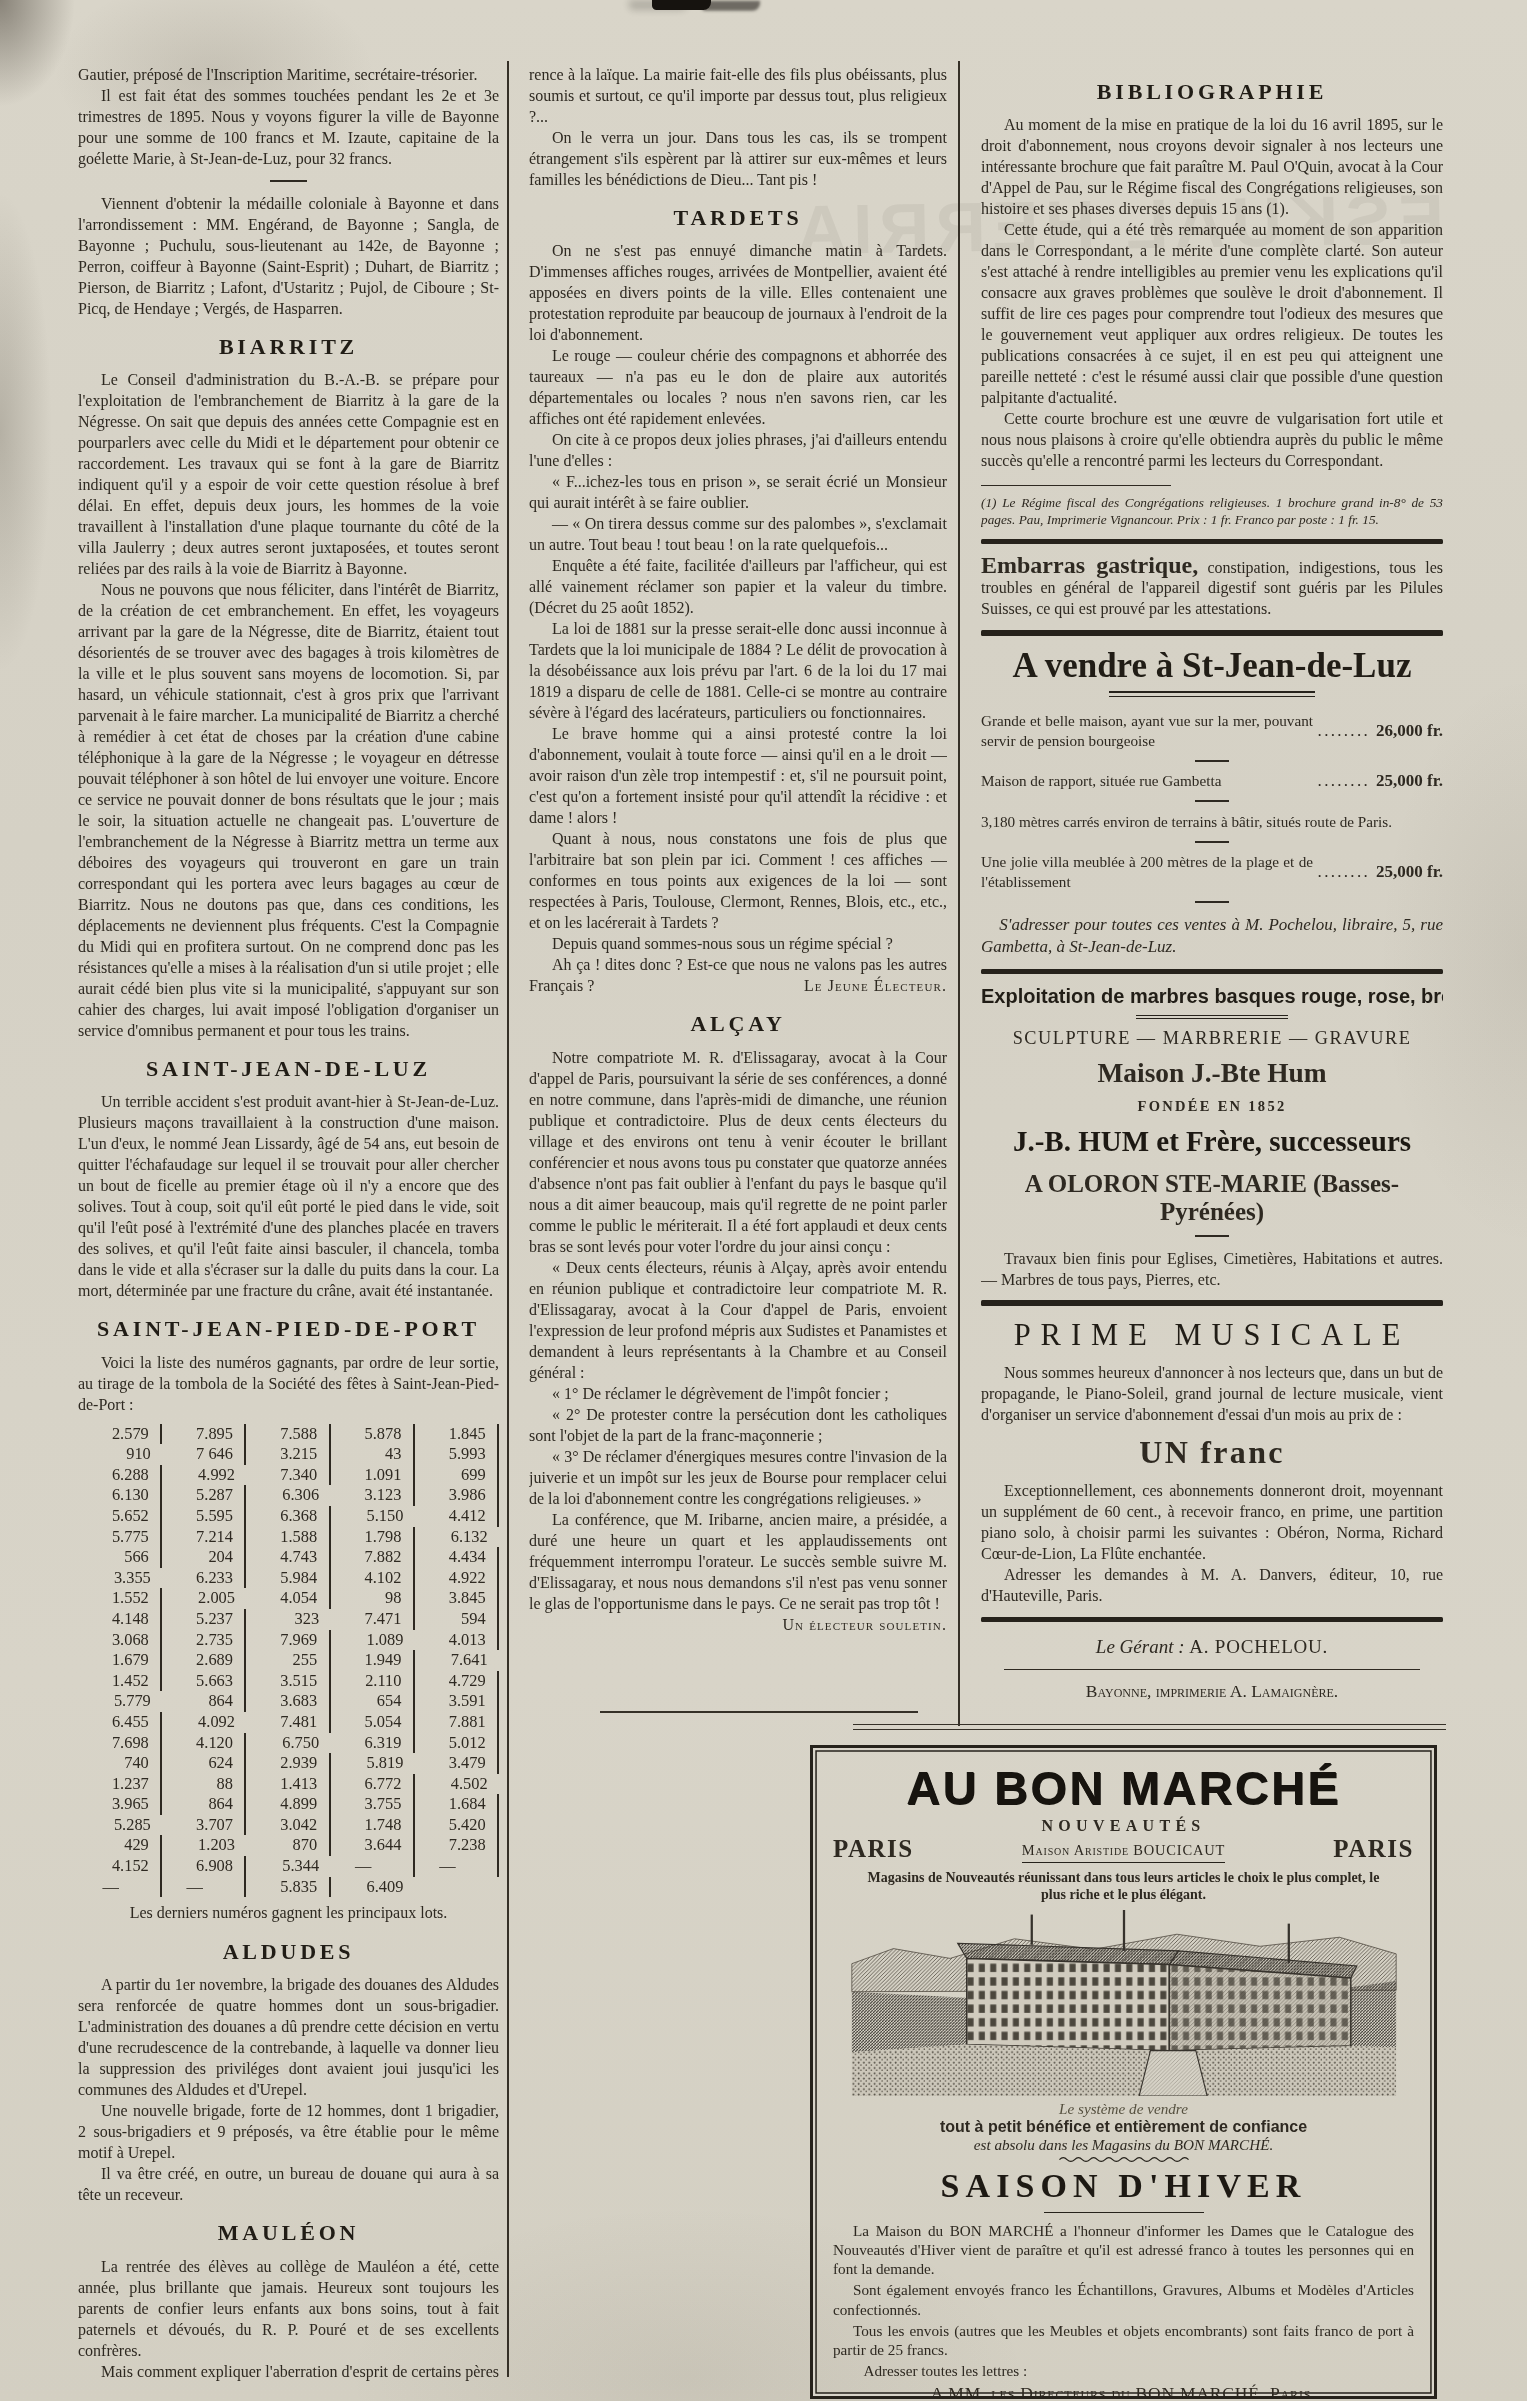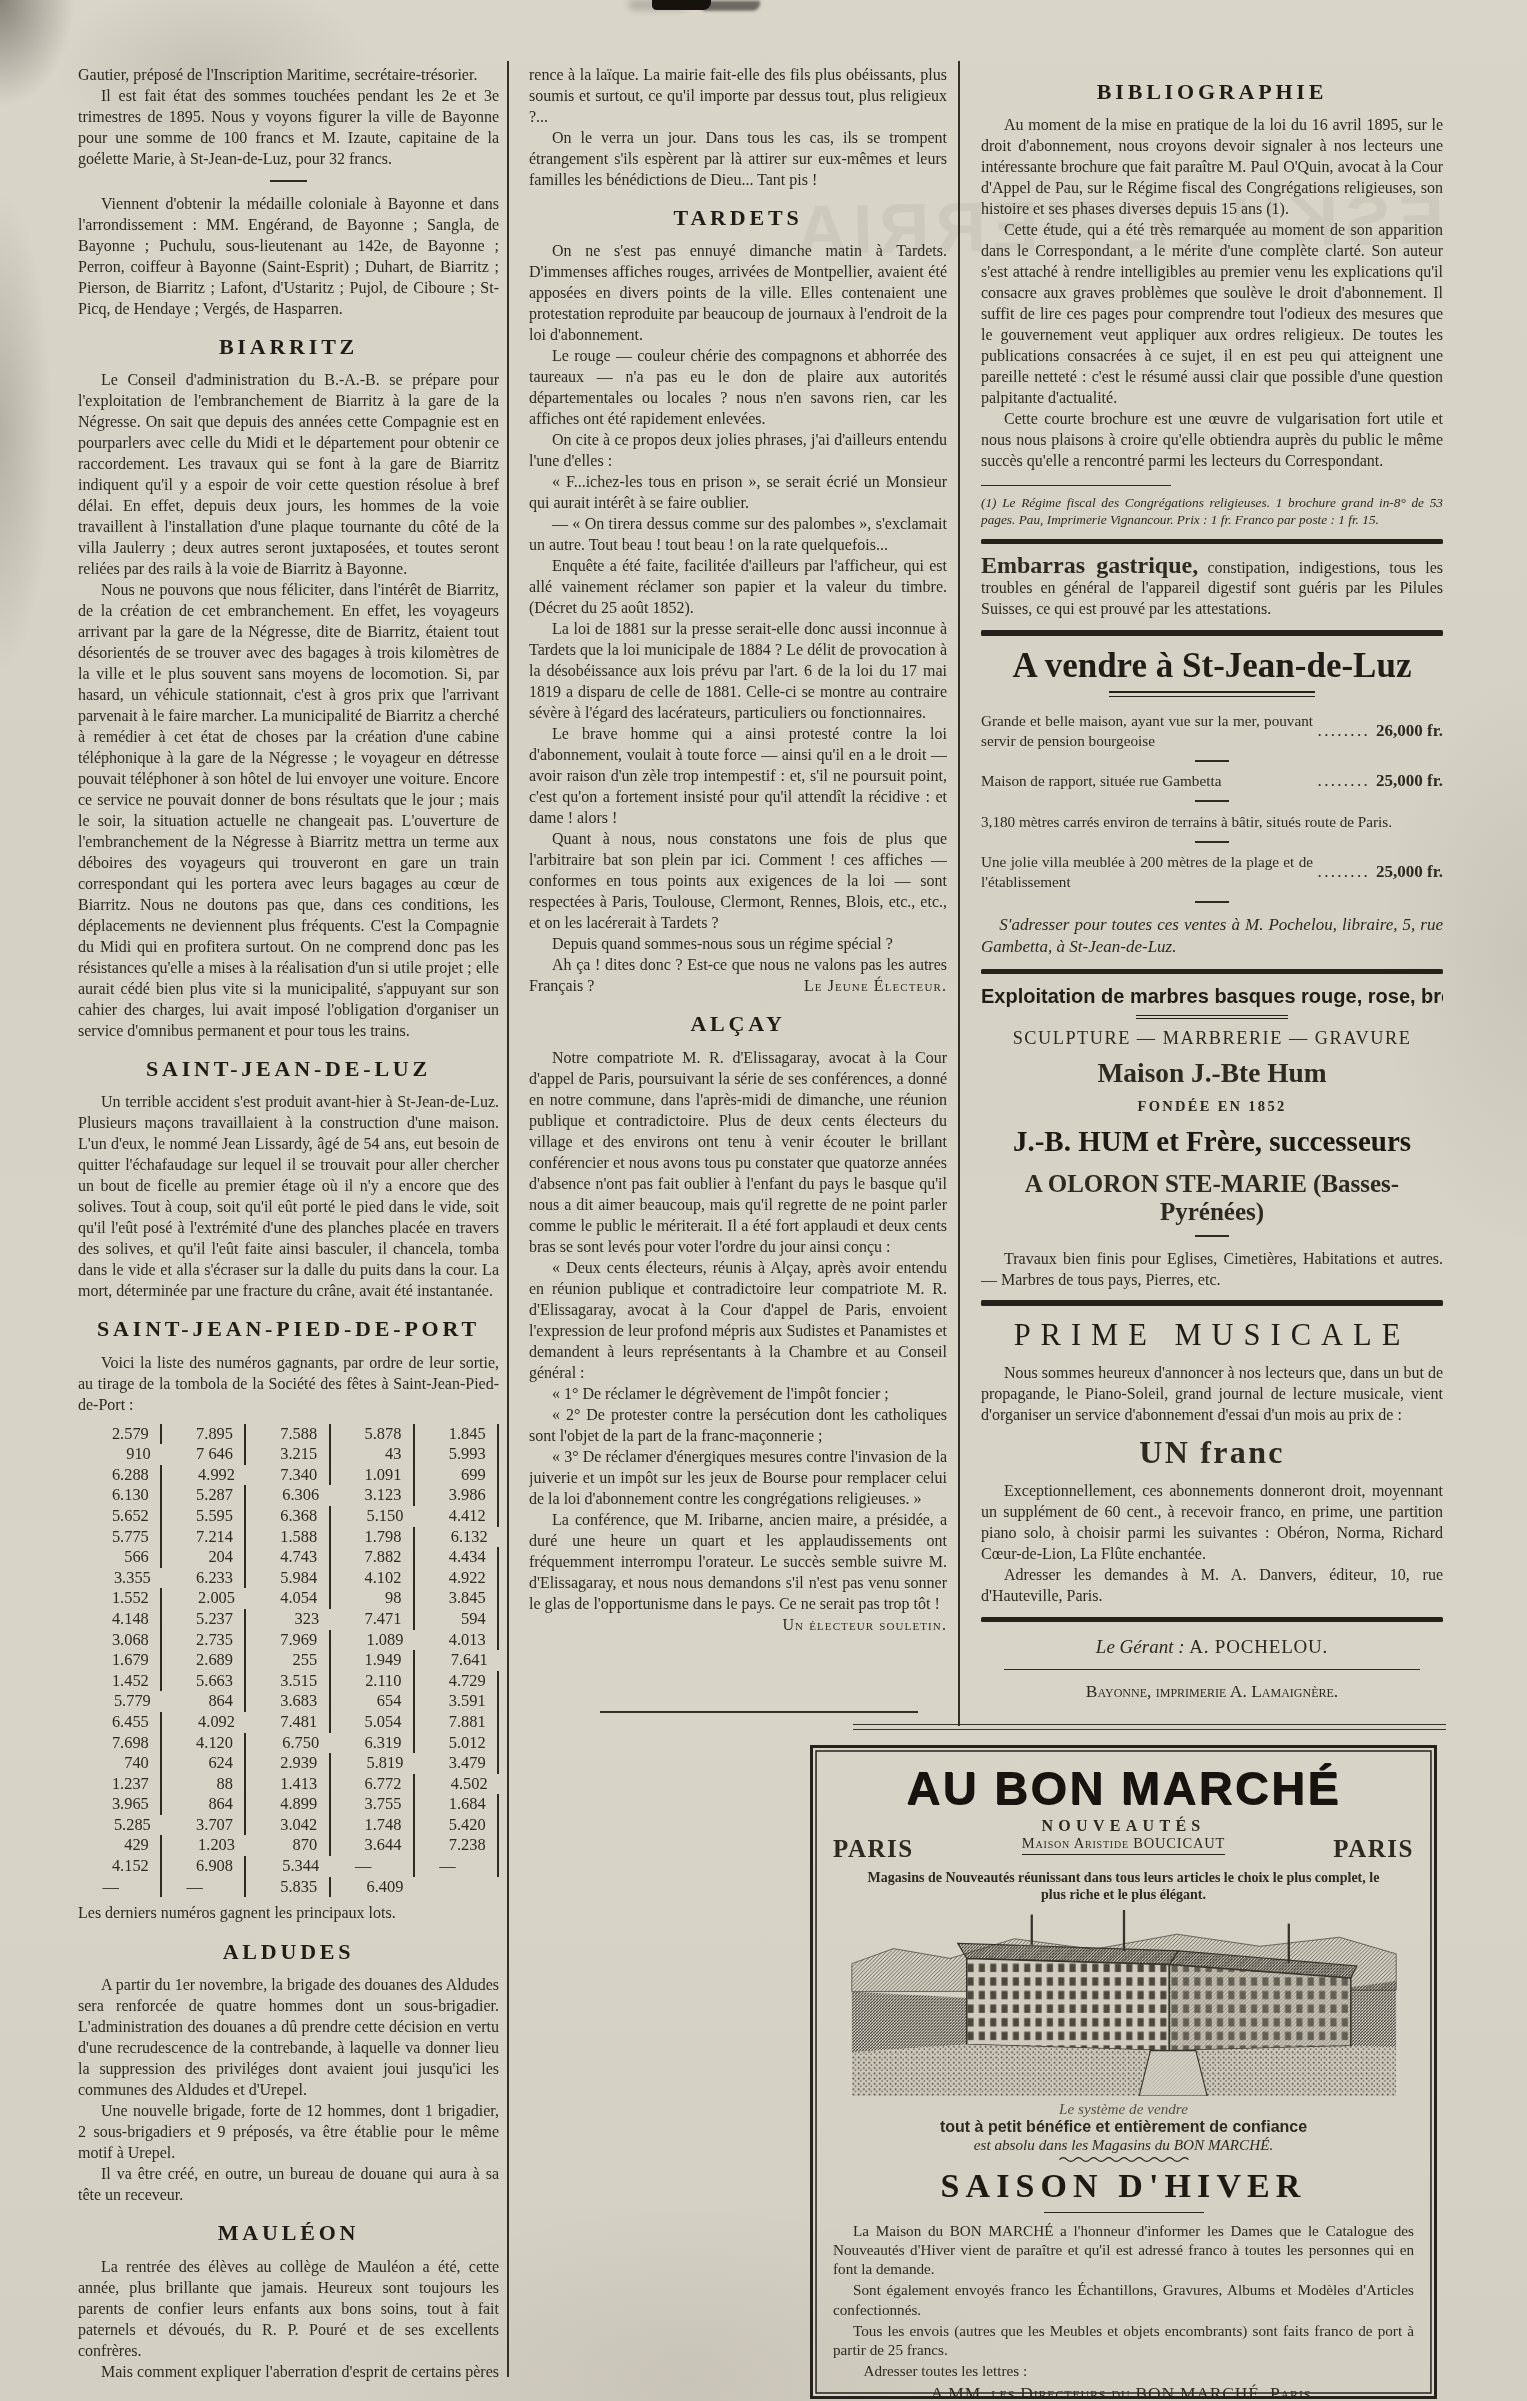--- a/index.html
+++ b/index.html
@@ -32,21 +32,21 @@
   .noind{text-indent:0}
   .sec{font-size:22px;font-weight:bold;letter-spacing:3.8px;text-align:center;text-indent:0;
     margin:15.2px 0 9.1px;color:#211d16}
   .sep-dash{width:37px;height:2.3px;background:#2e2921;margin:10.7px auto}
   .sig{float:right;font-variant:small-caps;letter-spacing:1.1px;text-indent:0}
   
   .lotto{display:grid;grid-template-columns:repeat(5,1fr);margin:9.1px 0 1.5px}
   .lot-cell{font-size:16.4px;line-height:20.6px;text-align:right;padding-right:11.4px;border-right:2.3px solid #2e2921}
   .lot-cell:nth-child(6n){border-right:none}
   .lot-cell.dash{text-align:center;padding-right:17px}
-  .lot-note{font-size:16px;line-height:20.6px;text-align:left;text-indent:0;margin-top:6.1px}
+  .lot-note{font-size:16px;line-height:20.6px;text-align:center;text-indent:0;margin-top:6.1px}
   
   .rule-thick{height:5.3px;background:#26221b;margin:10.7px 0;border-radius:1.5px}
   .fn-rule{width:190px;height:1.5px;background:#2e2921;margin:13.7px 0 7.6px}
   .fn{font-size:13.3px;line-height:17px;font-style:italic}
   .pills{font-size:16px;line-height:20.6px;margin-top:3px}
   .pills-lead{font-weight:bold;font-size:24px}
   .sale-title{font-size:35px;font-weight:bold;text-align:center;text-indent:0;white-space:nowrap;
     letter-spacing:0;margin:7.6px 0 4.6px;color:#211d16}
   .dbl-underline{width:206px;height:6.1px;border-top:2.3px solid #26221b;border-bottom:1.5px solid #26221b;margin:0 auto 13.7px}
   .sale-item{display:flex;align-items:center;font-size:15.2px;line-height:20px;margin:6.1px 0 1.5px}
@@ -71,21 +71,21 @@
   .gerant-name{letter-spacing:0.8px}
   .thin-rule{height:1.5px;background:#2e2921;margin:10.7px 23px}
   .imprimerie{text-align:center;font-size:17.5px;text-indent:0;font-variant:small-caps}
   
   .bm{position:absolute;left:810px;top:1745px;width:627px;height:654px;
     border:3.8px solid #26221b;box-shadow:inset 0 0 0 2.3px #d8d4c9, inset 0 0 0 3.8px #26221b;
     padding:12.2px 20px 6.1px;text-align:center;overflow:hidden}
   .bm-title{font-family:"Liberation Sans",sans-serif;font-size:47px;font-weight:bold;letter-spacing:2.3px;
     color:#17140f;white-space:nowrap;text-shadow:0.8px 0.8px 0 #17140f}
   .bm-nouv{font-size:16px;font-weight:bold;letter-spacing:5.3px;margin-top:1.5px}
-  .bm-row{display:flex;justify-content:space-between;align-items:flex-start;margin-top:0}
+  .bm-row{display:flex;justify-content:space-between;align-items:flex-end;margin-top:0}
   .bm-paris{font-size:25px;font-weight:bold;letter-spacing:1.5px}
   .bm-maison{font-size:14.5px;font-variant:small-caps;letter-spacing:0.8px;border-bottom:1.5px solid #26221b;padding-bottom:2.3px}
   .bm-tag{font-size:14px;line-height:17.5px;font-weight:bold;margin-top:6.1px;padding:0 30.5px}
   .bm-engraving{margin-top:3px}
   .bm-cap1{font-size:15.2px;font-style:italic;color:#55503f;margin-top:0}
   .bm-cap2{font-size:16px;font-weight:bold;font-family:"Liberation Sans",sans-serif;letter-spacing:0}
   .bm-cap3{font-size:15.2px;font-style:italic}
   .bm-squig{margin:1.5px auto 0;display:block}
   .bm-season{font-size:34px;font-weight:bold;letter-spacing:6.1px;margin-top:4.6px;color:#1d1913}
   .bm-season-rule{width:160px;height:1.5px;background:#26221b;margin:6.1px auto 7.6px}

